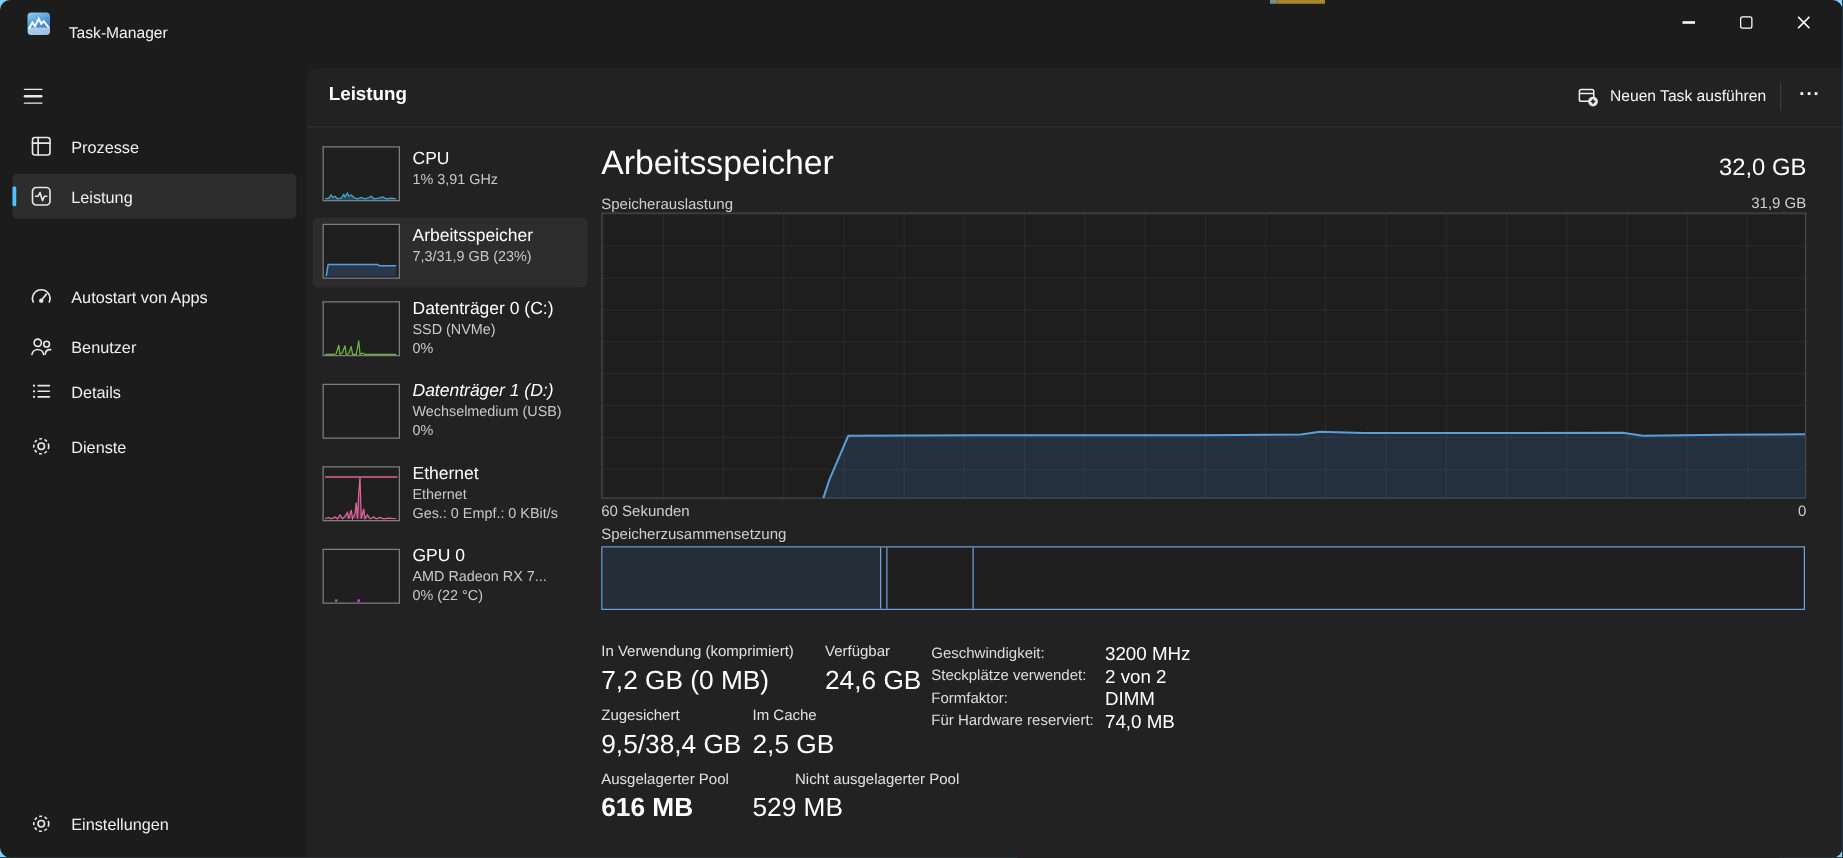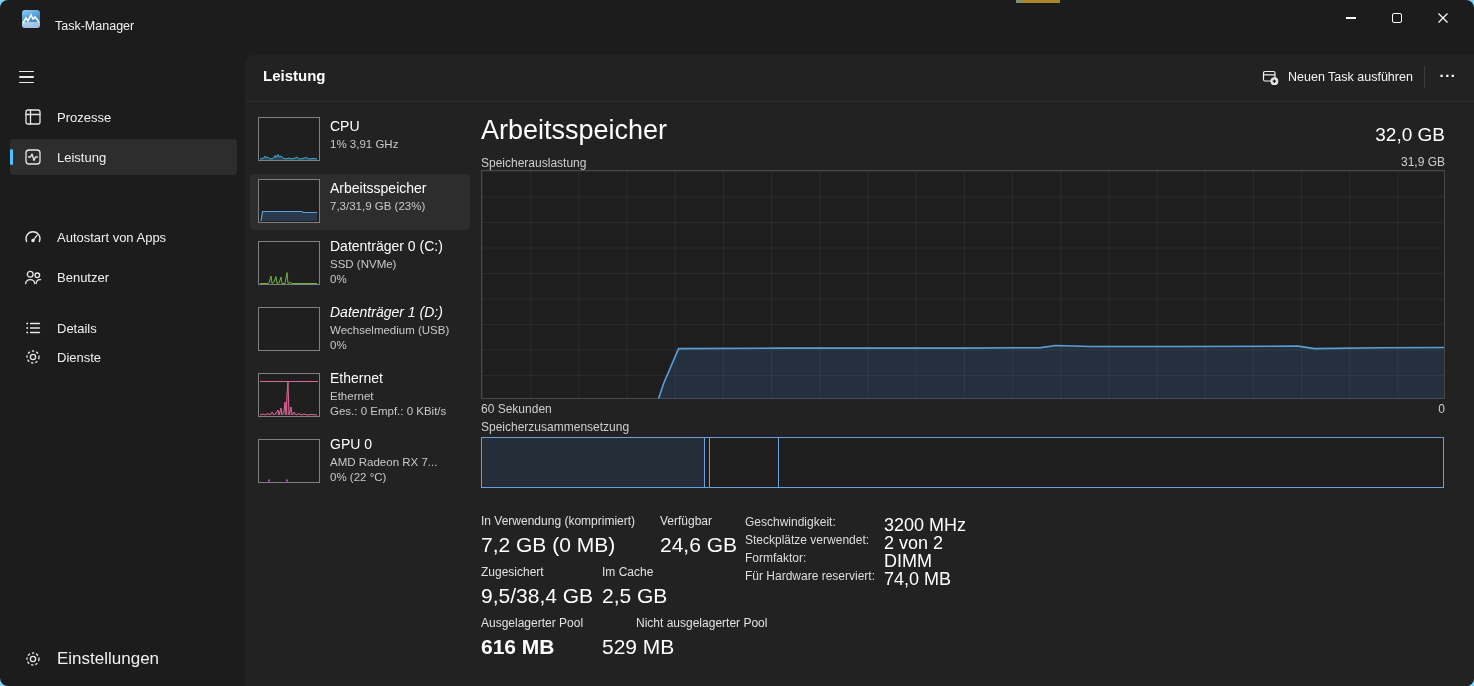--- a/index.html
+++ b/index.html
@@ -66,26 +66,26 @@
   .chart svg{position:absolute;inset:0;}
 
   .comp-bar{position:absolute;left:481px;top:437px;width:963px;height:51px;border:1px solid #6ca0d8;background:#1e1e1e;}
   .comp-fill{position:absolute;left:0;top:0;bottom:0;width:23.2%;background:rgba(66,115,180,0.18);border-right:1.5px solid #6ca0d8;}
   .comp-div{position:absolute;top:0;bottom:0;width:1.5px;background:#6ca0d8;}
 
   .stat-label{position:absolute;font-size:12px;color:#e2e2e2;white-space:nowrap;}
   .stat-value{position:absolute;font-size:21px;font-weight:400;color:#fff;white-space:nowrap;}
 
   .detail-label{position:absolute;left:745px;font-size:12px;color:#dedede;white-space:nowrap;}
-  .detail-value{position:absolute;left:884px;font-size:18px;color:#fff;font-weight:700;white-space:nowrap;}
+  .detail-value{position:absolute;left:884px;font-size:15px;color:#fff;font-weight:700;white-space:nowrap;}
   .detail-value{font-weight:400;}
 
   
   .settings-item{position:absolute;left:10px;top:641px;width:227px;height:36px;border-radius:4px;
-                 display:flex;align-items:center;gap:14px;padding-left:13px;font-size:17px;color:#f0f0f0;}
+                 display:flex;align-items:center;gap:14px;padding-left:13px;font-size:13px;color:#f0f0f0;}
 </style>
 </head>
 <body>
 
 <div id="app">
 <div id="window">
 
   <div class="sliver" style="left:1016px;width:6px;background:#7d8d7d;"></div>
   <div class="sliver" style="left:1022px;width:38px;background:#a8862c;"></div>
 
@@ -141,21 +141,21 @@
   </div>
   <div class="nav-item" style="top:259px;">
     <svg class="nav-icon" viewBox="0 0 20 20" fill="none" stroke="#e8e8e8" stroke-width="1.3" stroke-linecap="round">
       <circle cx="7.2" cy="7.2" r="2.9"></circle>
           <path d="M2.6,16.6 a4.7,4.7 0 0 1 9.3,0"></path>
           <circle cx="14.3" cy="8.3" r="2.3"></circle>
           <path d="M13.2,16.4 c0.2,-2.3 1.9,-3.9 4.4,-3.7"></path>
         </svg>
     <span>Benutzer</span>
   </div>
-  <div class="nav-item" style="top:310px;">
+  <div class="nav-item" style="top:295px;">
     <svg class="nav-icon" viewBox="0 0 20 20" fill="none" stroke="#e8e8e8" stroke-width="1.3" stroke-linecap="round">
       <circle cx="4.2" cy="5.5" r="0.9" fill="#e8e8e8" stroke="none"></circle>
           <circle cx="4.2" cy="10" r="0.9" fill="#e8e8e8" stroke="none"></circle>
           <circle cx="4.2" cy="14.5" r="0.9" fill="#e8e8e8" stroke="none"></circle>
       <path d="M7.5,5.5 H16.5 M7.5,10 H16.5 M7.5,14.5 H16.5"></path>
         </svg>
     <span>Details</span>
   </div>
   <div class="nav-item" style="top:339px;">
     <svg class="nav-icon" viewBox="0 0 20 20" fill="none" stroke="#e8e8e8" stroke-width="1.3">

